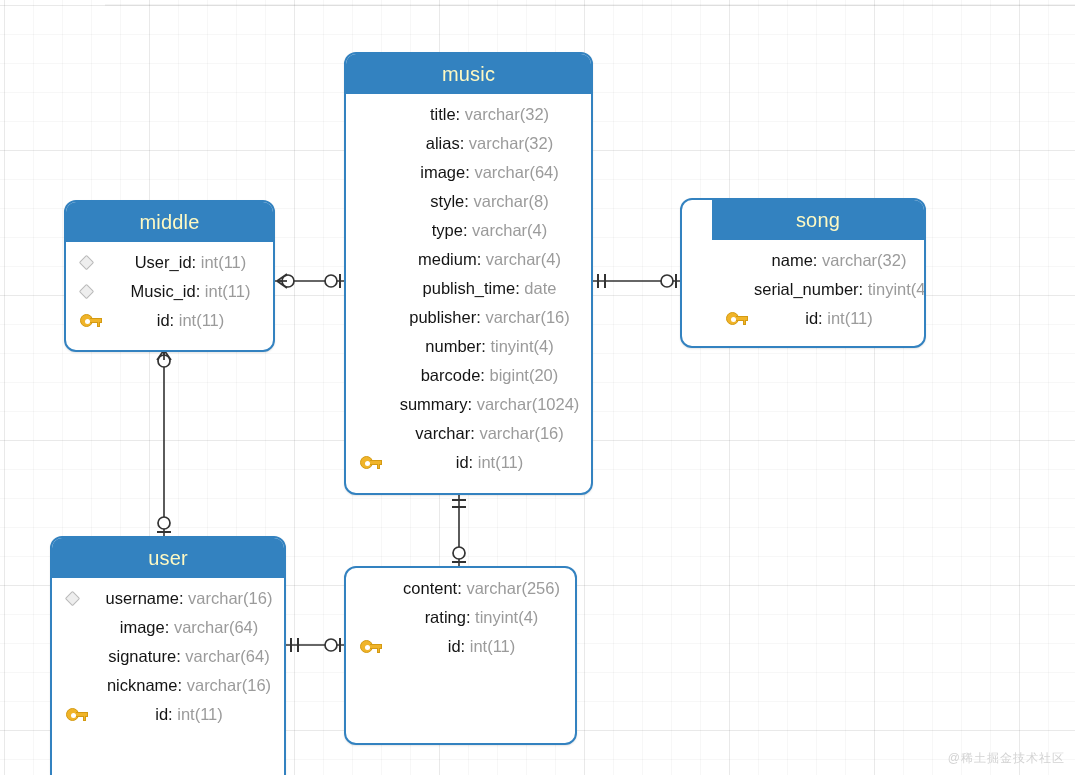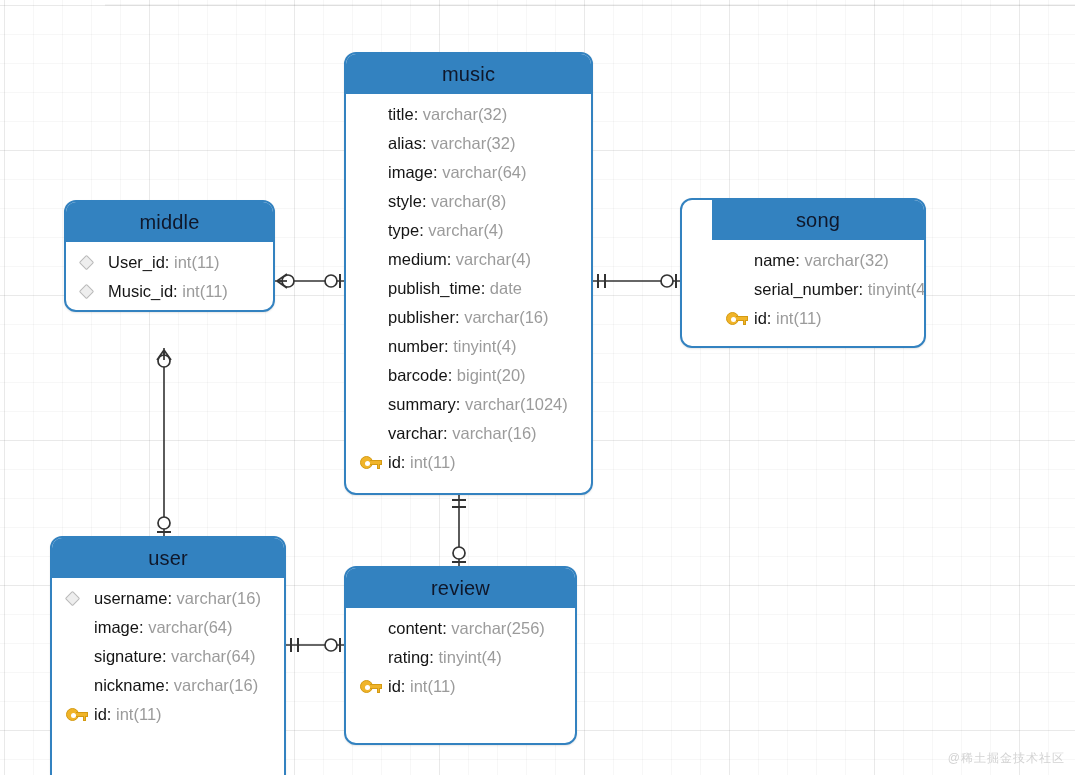--- a/index.html
+++ b/index.html
@@ -56,39 +56,40 @@
     position: absolute;
     box-sizing: border-box;
     border: 2px solid #3382c0;
     border-radius: 12px;
     background: #ffffff;
     overflow: hidden;
     box-shadow: 0 1px 2px rgba(0,0,0,0.10);
   }
   .entity-header {
     background: #3382c0;
-    color: #0f172a;
+    color: #fef9c3;
     font-size: 20px;
     line-height: 40px;
     height: 40px;
     text-align: center;
     font-weight: 400;
     letter-spacing: 0.2px;
   }
   .entity-body {
     padding: 6px 0 9px 0;
   }
   .attr {
     position: relative;
     height: 29px;
     line-height: 29px;
     font-size: 16.5px;
     white-space: nowrap;
     padding-left: 42px;
     color: #1b1b1b;
+    text-align: center;
   }
   .attr .aname { color: #141414; }
   .attr .atype { color: #9b9b9b; }
 
   
   .icon-key {
     position: absolute;
     left: 14px;
     top: 7px;
     width: 22px;
@@ -221,21 +222,21 @@
           <div class="attr"><span class="aname">barcode</span><span class="asep">: </span><span class="atype">bigint(20)</span></div>
           <div class="attr"><span class="aname">summary</span><span class="asep">: </span><span class="atype">varchar(1024)</span></div>
           <div class="attr"><span class="aname">varchar</span><span class="asep">: </span><span class="atype">varchar(16)</span></div>
           <div class="attr"><span class="icon-key">
               <span class="bow"></span>
               <span class="shaft"></span>
               <span class="tooth"></span>
             </span><span class="aname">id</span><span class="asep">: </span><span class="atype">int(11)</span></div>
         </div>
       </div>
-      <div class="entity" style="left: 64px; top: 200px; width: 211px; height: 112px;">
+      <div class="entity" style="left: 64px; top: 200px; width: 211px; height: 152px;">
         <div class="entity-header">middle</div>
         <div class="entity-body">
           <div class="attr"><span class="icon-diamond"></span><span class="aname">User_id</span><span class="asep">: </span><span class="atype">int(11)</span></div>
           <div class="attr"><span class="icon-diamond"></span><span class="aname">Music_id</span><span class="asep">: </span><span class="atype">int(11)</span></div>
           <div class="attr"><span class="icon-key">
               <span class="bow"></span>
               <span class="shaft"></span>
               <span class="tooth"></span>
             </span><span class="aname">id</span><span class="asep">: </span><span class="atype">int(11)</span></div>
         </div>
@@ -260,21 +261,20 @@
           <div class="attr"><span class="aname">signature</span><span class="asep">: </span><span class="atype">varchar(64)</span></div>
           <div class="attr"><span class="aname">nickname</span><span class="asep">: </span><span class="atype">varchar(16)</span></div>
           <div class="attr"><span class="icon-key">
               <span class="bow"></span>
               <span class="shaft"></span>
               <span class="tooth"></span>
             </span><span class="aname">id</span><span class="asep">: </span><span class="atype">int(11)</span></div>
         </div>
       </div>
       <div class="entity" style="left: 344px; top: 566px; width: 233px; height: 179px;">
-        <div class="entity-header">review</div>
         <div class="entity-body">
           <div class="attr"><span class="aname">content</span><span class="asep">: </span><span class="atype">varchar(256)</span></div>
           <div class="attr"><span class="aname">rating</span><span class="asep">: </span><span class="atype">tinyint(4)</span></div>
           <div class="attr"><span class="icon-key">
               <span class="bow"></span>
               <span class="shaft"></span>
               <span class="tooth"></span>
             </span><span class="aname">id</span><span class="asep">: </span><span class="atype">int(11)</span></div>
         </div>
       </div>

